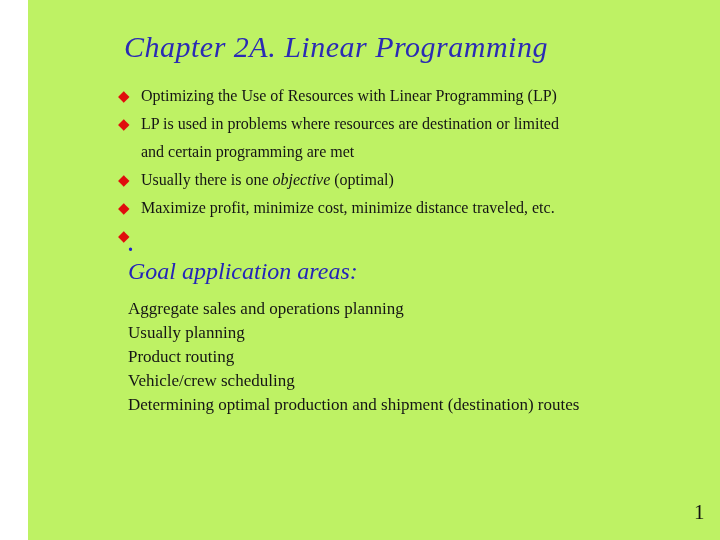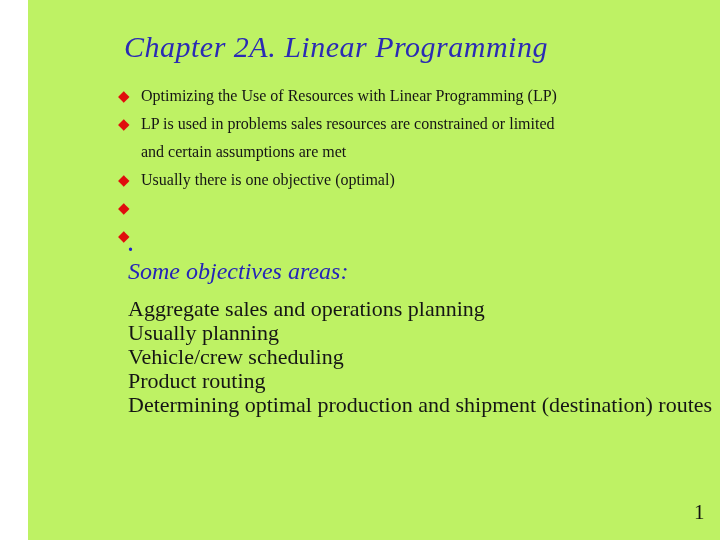--- a/index.html
+++ b/index.html
@@ -39,21 +39,21 @@
     line-height: 28px;
     font-family: "DejaVu Sans", sans-serif;
   }
   .bullet-text {
     font-size: 16px;
     line-height: 28px;
     color: #151515;
   }
   .nowrap { white-space: nowrap; }
   .u { }
-  .i { }
+  .i { font-style: italic; }
   .subdot {
     position: absolute;
     left: 100px;
     top: 234px;
     font-size: 20px;
     font-weight: bold;
     color: #2222cc;
     line-height: 20px;
   }
   .app-heading {
@@ -64,21 +64,21 @@
     font-size: 24px;
     font-style: italic;
     font-weight: normal;
     color: #2424b8;
     white-space: nowrap;
   }
   .app-list {
     position: absolute;
     left: 100px;
     top: 297px;
-    font-size: 22px;
+    font-size: 17px;
     line-height: 24px;
     color: #151515;
   }
   .app-item { white-space: nowrap; }
   .page-number {
     position: absolute;
     left: 666px;
     top: 500px;
     font-size: 21px;
     color: #111111;
@@ -94,47 +94,48 @@
   <div class="bullets">
 
     <div class="bullet-row">
       <span class="diamond">◆</span>
       <span class="bullet-text nowrap">Optimizing the Use of Resources with Linear Programming (LP)</span>
     </div>
 
     <div class="bullet-row">
       <span class="diamond">◆</span>
       <span class="bullet-text">
-        <span class="nowrap" style="display:block">LP is used in problems sales resources are constrained or limited</span>
-        <span class="nowrap" style="display:block">and certain assumptions are met</span>
+        <span class="nowrap" style="display:block">LP is used in problems where resources are destination or limited</span>
+        <span class="nowrap" style="display:block">and certain programming are met</span>
       </span>
     </div>
 
     <div class="bullet-row">
       <span class="diamond">◆</span>
       <span class="bullet-text nowrap"><span>Usually there is </span><span class="u">one</span><span> </span><span class="i">objective</span><span> (optimal)</span></span>
     </div>
 
     <div class="bullet-row">
       <span class="diamond">◆</span>
+      <span class="bullet-text nowrap">Maximize profit, minimize cost, minimize distance traveled, etc.</span>
     </div>
 
     <div class="bullet-row">
       <span class="diamond">◆</span>
     </div>
 
   </div>
 
   <span class="subdot">.</span>
 
-  <h2 class="app-heading">Some objectives areas:</h2>
+  <h2 class="app-heading">Goal application areas:</h2>
 
   <div class="app-list">
     <div class="app-item">Aggregate sales and operations planning</div>
     <div class="app-item">Usually planning</div>
+    <div class="app-item">Product routing</div>
     <div class="app-item">Vehicle/crew scheduling</div>
-    <div class="app-item">Product routing</div>
     <div class="app-item">Determining optimal production and shipment (destination) routes</div>
   </div>
 
   <span class="page-number">1</span>
 
 </div>
 
 </body></html>

